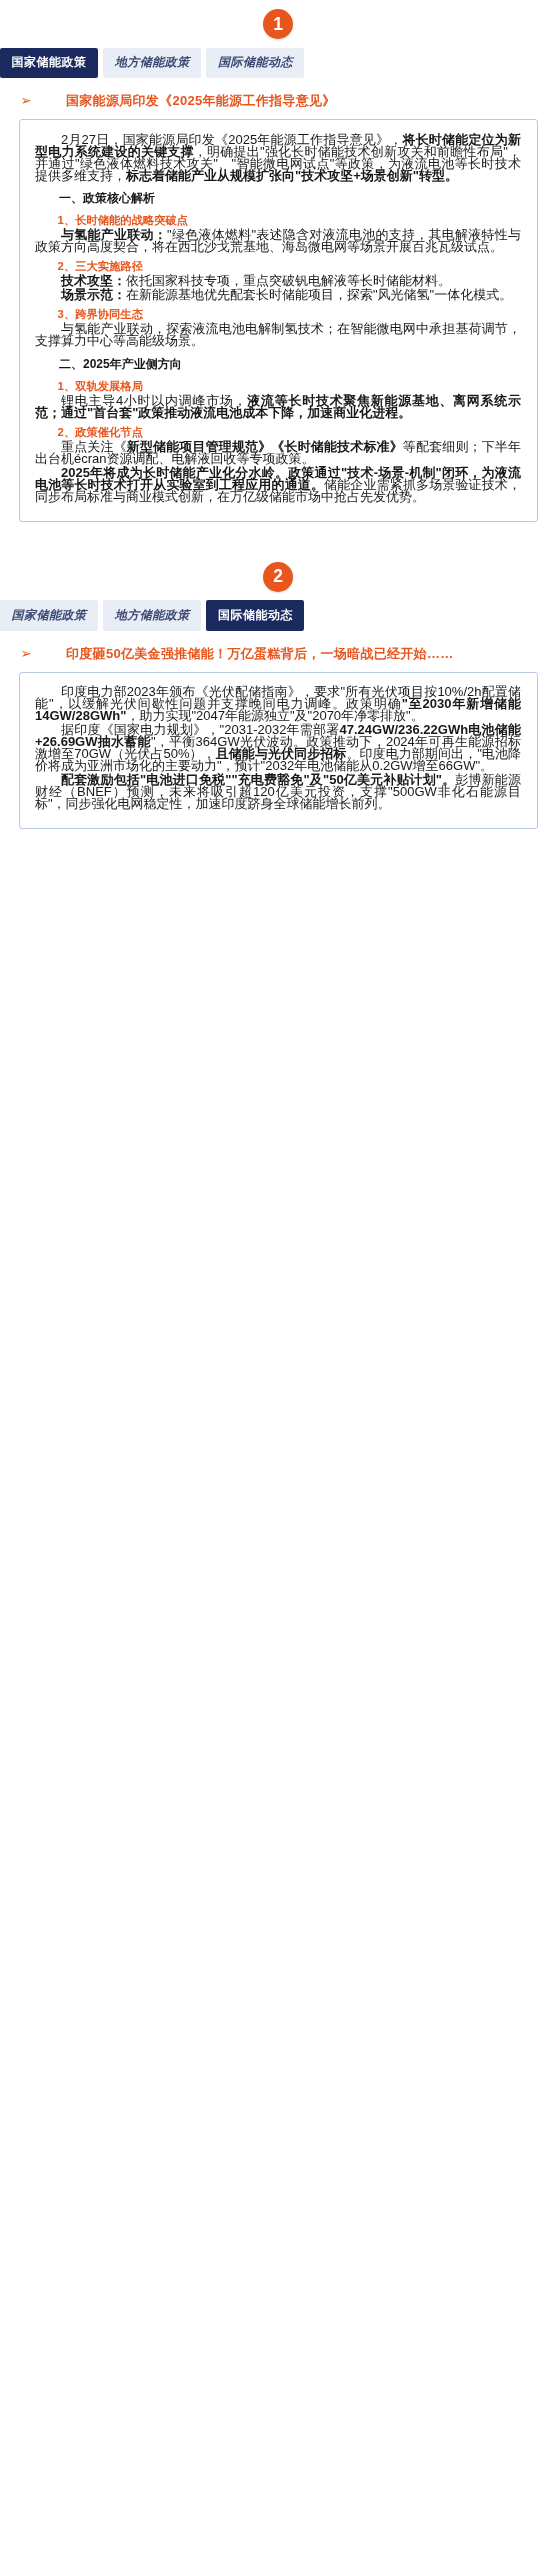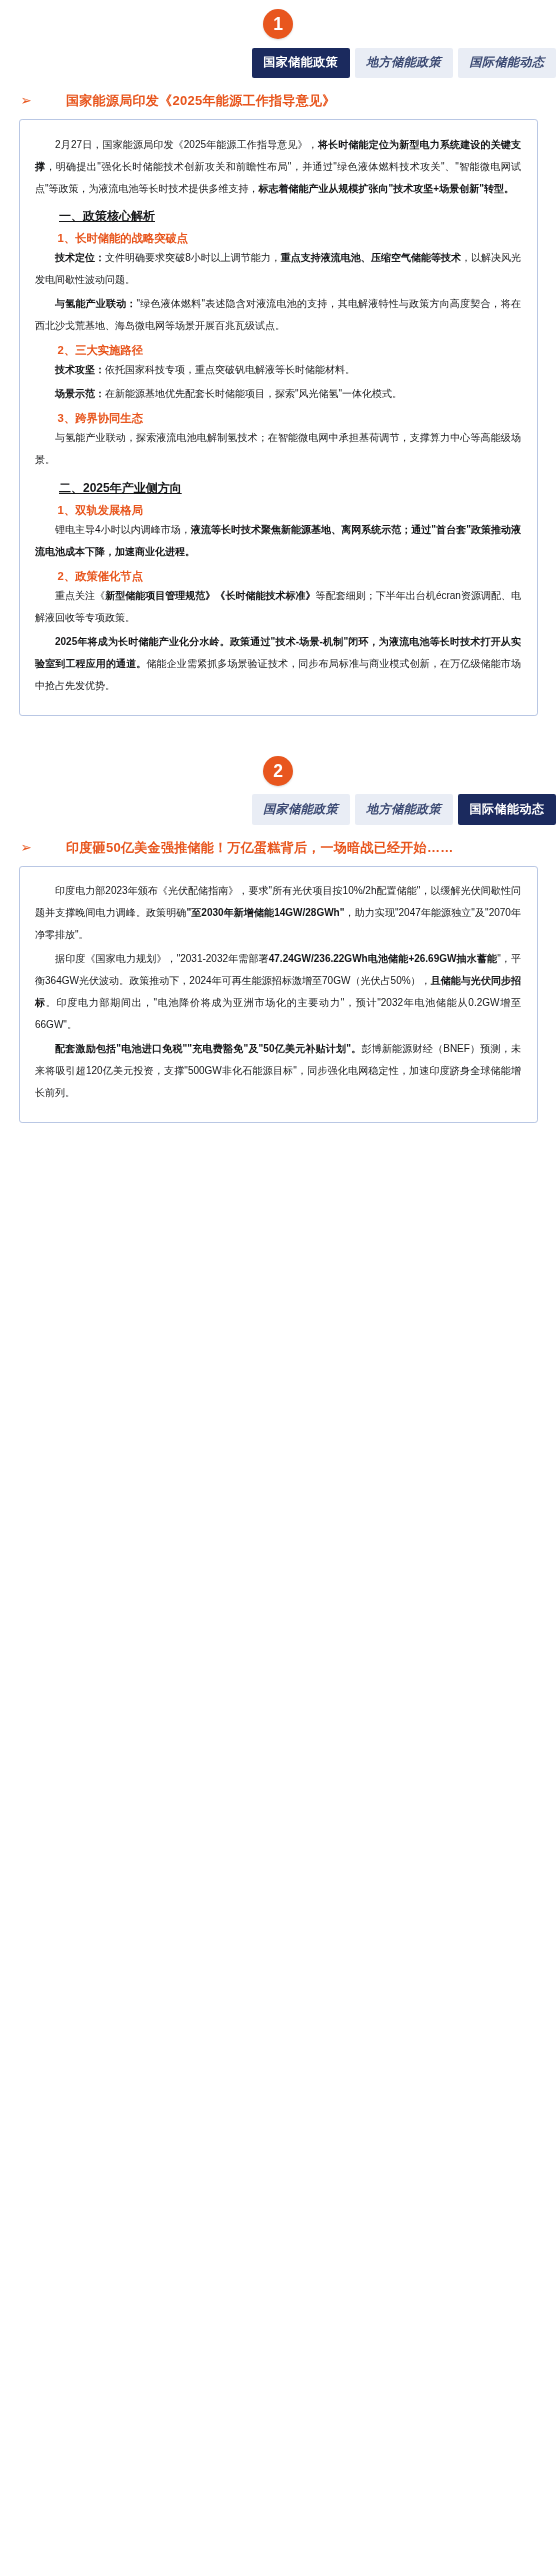--- a/index.html
+++ b/index.html
@@ -32,21 +32,21 @@
     border-radius: 50%;
     background: #e8561e;
     color: #ffffff;
     font-size: 17.5px;
     font-weight: bold;
     display: flex; align-items: center; justify-content: center;
     box-shadow: 0 1px 2.1px rgba(0,0,0,0.15);
   }
   .tabs {
     display: flex;
-    justify-content: flex-end;
+    justify-content: flex-start;
     gap: 5.2px;
     padding: 3.1px 0 9.3px 0;
   }
   .tab {
     min-width: 98px;
     text-align: center;
     padding: 6.7px 11.3px;
     font-size: 12px;
     font-weight: bold;
     border-radius: 2.1px;
@@ -82,35 +82,34 @@
     padding-left: 28px;
   }
   .card {
     margin: 0 18.5px;
     border: 1px solid #b9c7e4;
     border-radius: 3.1px;
     background: #ffffff;
     padding: 13.4px 15.5px 15.5px 15.5px;
   }
   p.body {
-    font-size: 10px;
-    line-height: 22px;
+    font-size: 13px;
+    line-height: 12px;
     color: #17181a;
     margin: 0 0 2.1px 0;
     text-align: justify;
     text-indent: 2em;
   }
   .b { font-weight: bold; }
   .h2 {
     font-size: 12px;
     font-weight: bold;
     color: #17181a;
     margin: 8.2px 0 2.1px 0;
     text-indent: 2em;
-    text-decoration: underline;
   }
   .h3 {
     font-size: 11.3px;
     font-weight: bold;
     color: #e8561e;
     margin: 6.2px 0 1px 0;
     text-indent: 2em;
   }
   .sep {
     height: 15.5px;
@@ -133,21 +132,20 @@
       <div class="tab inactive">国际储能动态</div>
     </div>
     <div class="headline-row">
       <span class="headline-arrow">➢</span>
       <div class="headline">国家能源局印发《2025年能源工作指导意见》</div>
     </div>
     <div class="card" id="card-1">
         <p class="body"><span>2月27日，国家能源局印发《2025年能源工作指导意见》，</span><span class="b">将长时储能定位为新型电力系统建设的关键支撑</span><span>，明确提出"强化长时储能技术创新攻关和前瞻性布局"，并通过"绿色液体燃料技术攻关"、"智能微电网试点"等政策，为液流电池等长时技术提供多维支持，</span><span class="b">标志着储能产业从规模扩张向"技术攻坚+场景创新"转型。</span></p>
         <div class="h2">一、政策核心解析</div>
         <div class="h3">1、长时储能的战略突破点</div>
-        <p class="body"><span class="b">技术定位：</span><span>文件明确要求突破8小时以上调节能力，</span><span class="b">重点支持液流电池、压缩空气储能等技术</span><span>，以解决风光发电间歇性波动问题。</span></p>
         <p class="body"><span class="b">与氢能产业联动：</span><span>"绿色液体燃料"表述隐含对液流电池的支持，其电解液特性与政策方向高度契合，将在西北沙戈荒基地、海岛微电网等场景开展百兆瓦级试点。</span></p>
         <div class="h3">2、三大实施路径</div>
         <p class="body"><span class="b">技术攻坚：</span><span>依托国家科技专项，重点突破钒电解液等长时储能材料。</span></p>
         <p class="body"><span class="b">场景示范：</span><span>在新能源基地优先配套长时储能项目，探索"风光储氢"一体化模式。</span></p>
         <div class="h3">3、跨界协同生态</div>
         <p class="body"><span>与氢能产业联动，探索液流电池电解制氢技术；在智能微电网中承担基荷调节，支撑算力中心等高能级场景。</span></p>
         <div class="h2">二、2025年产业侧方向</div>
         <div class="h3">1、双轨发展格局</div>
         <p class="body"><span>锂电主导4小时以内调峰市场，</span><span class="b">液流等长时技术聚焦新能源基地、离网系统示范；通过"首台套"政策推动液流电池成本下降，加速商业化进程。</span></p>
         <div class="h3">2、政策催化节点</div>

